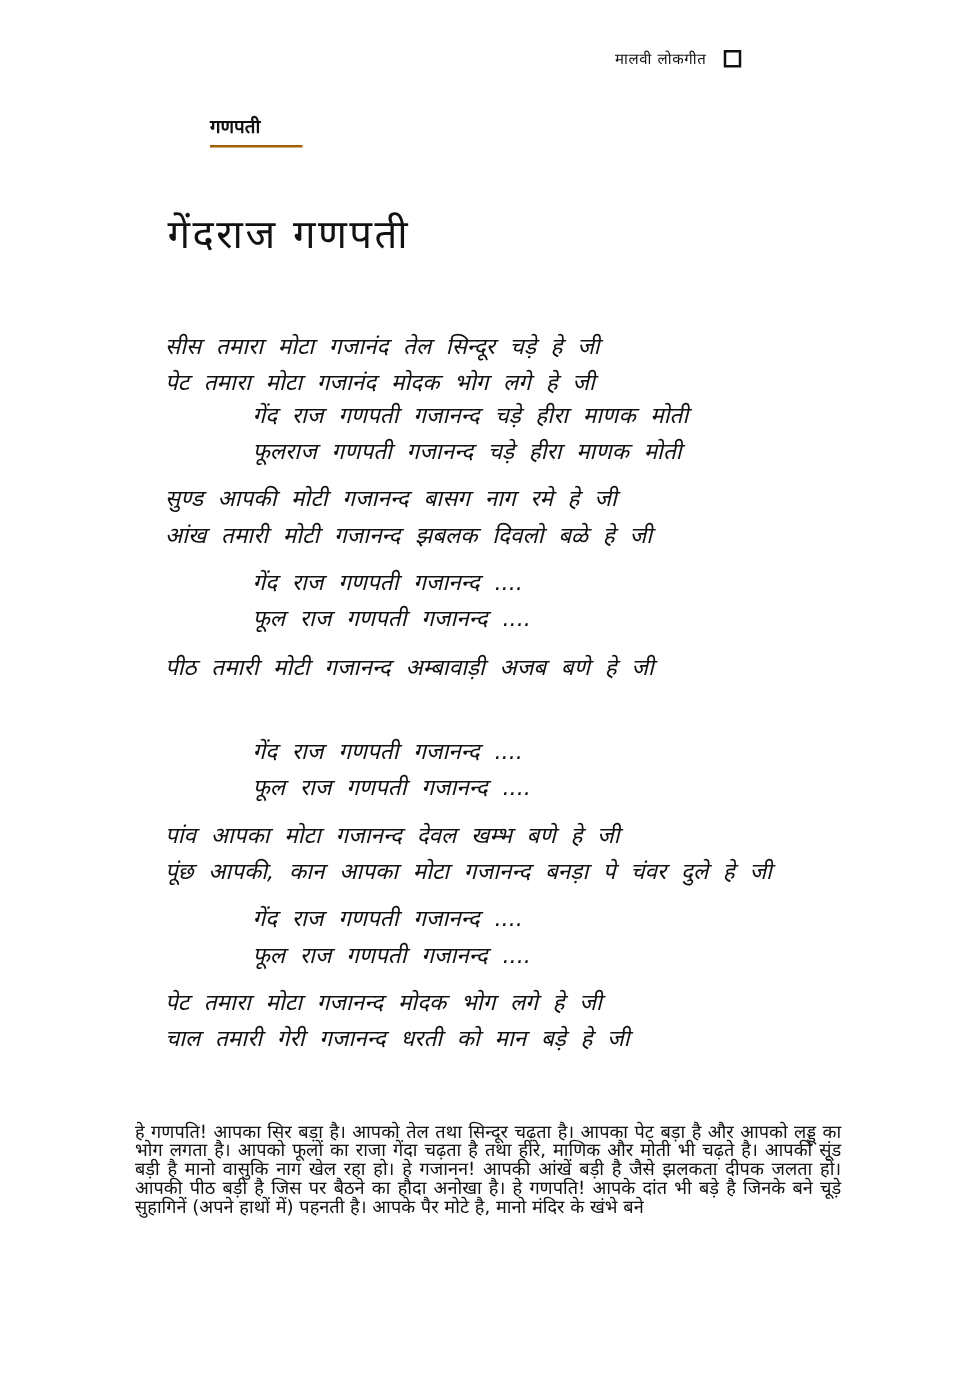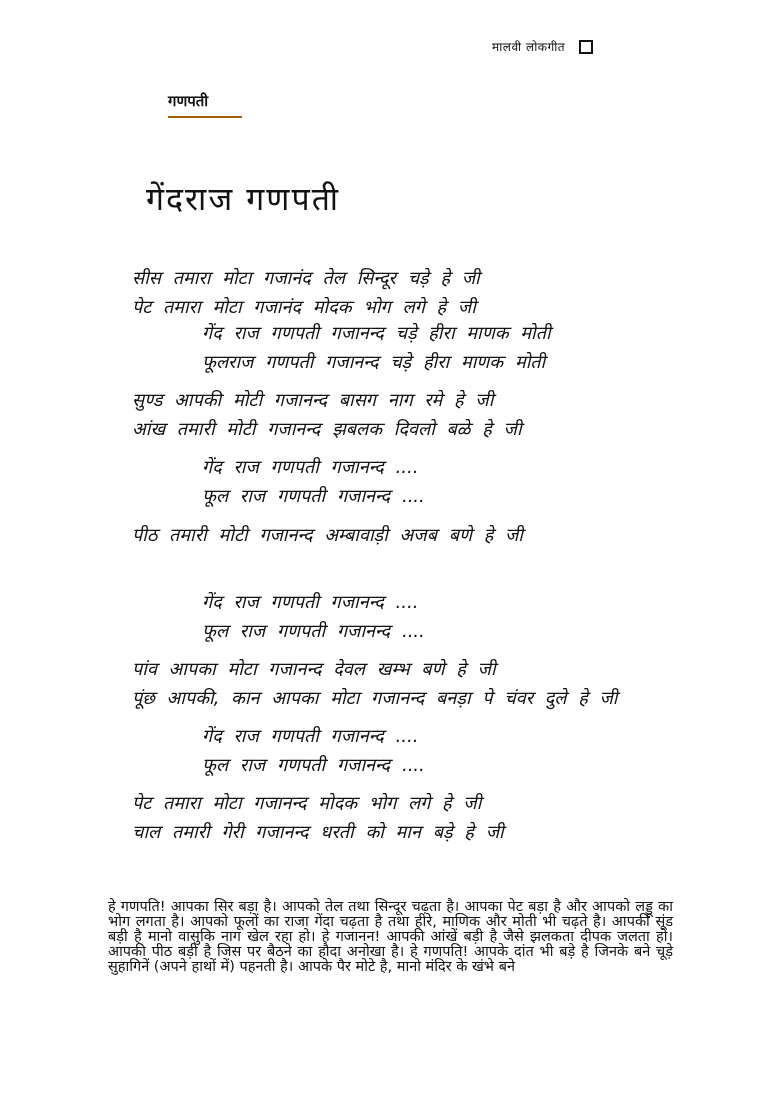--- a/index.html
+++ b/index.html
@@ -74,21 +74,21 @@
 </head>
 <body>
 
 <div class="running-header">
   <span>मालवी लोकगीत</span>
   <span class="header-box"></span>
 </div>
 
 <div class="section-label">गणपती</div>
 
-<h1 class="song-title" style="margin:16px;">गेंदराज गणपती</h1>
+<h1 class="song-title" style="margin:4px;">गेंदराज गणपती</h1>
 
 <div class="verse" style="top:252px; left:132px;margin-top:11px;">
   <div class="line">सीस तमारा मोटा गजानंद तेल सिन्दूर चड़े हे जी</div>
   <div class="line">पेट तमारा मोटा गजानंद मोदक भोग लगे हे जी</div>
 </div>
 
 <div class="verse" style="top:318px; left:202px;">
   <div class="line">गेंद राज गणपती गजानन्द चड़े हीरा माणक मोती</div>
   <div class="line">फूलराज गणपती गजानन्द चड़े हीरा माणक मोती</div>
 </div>

